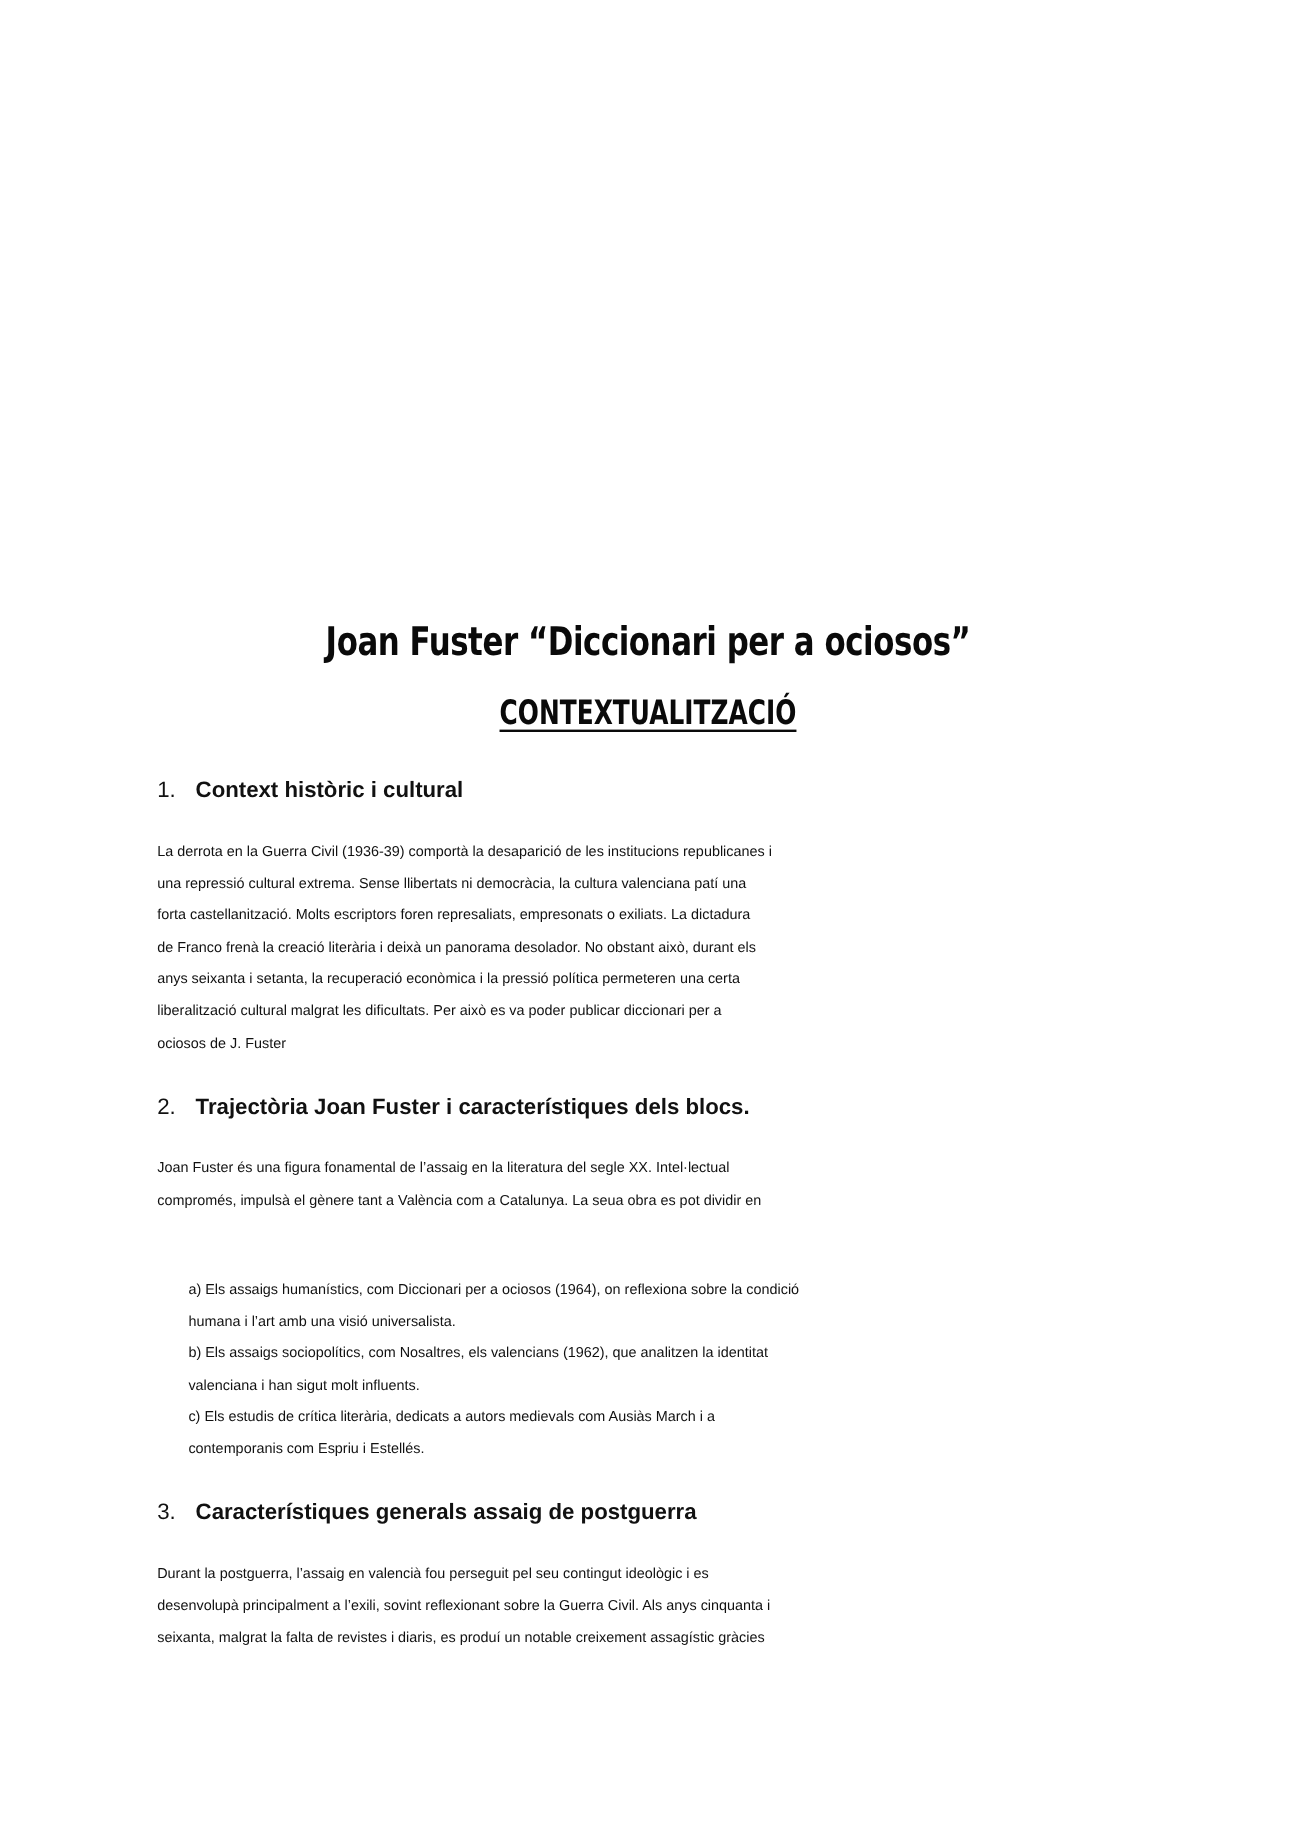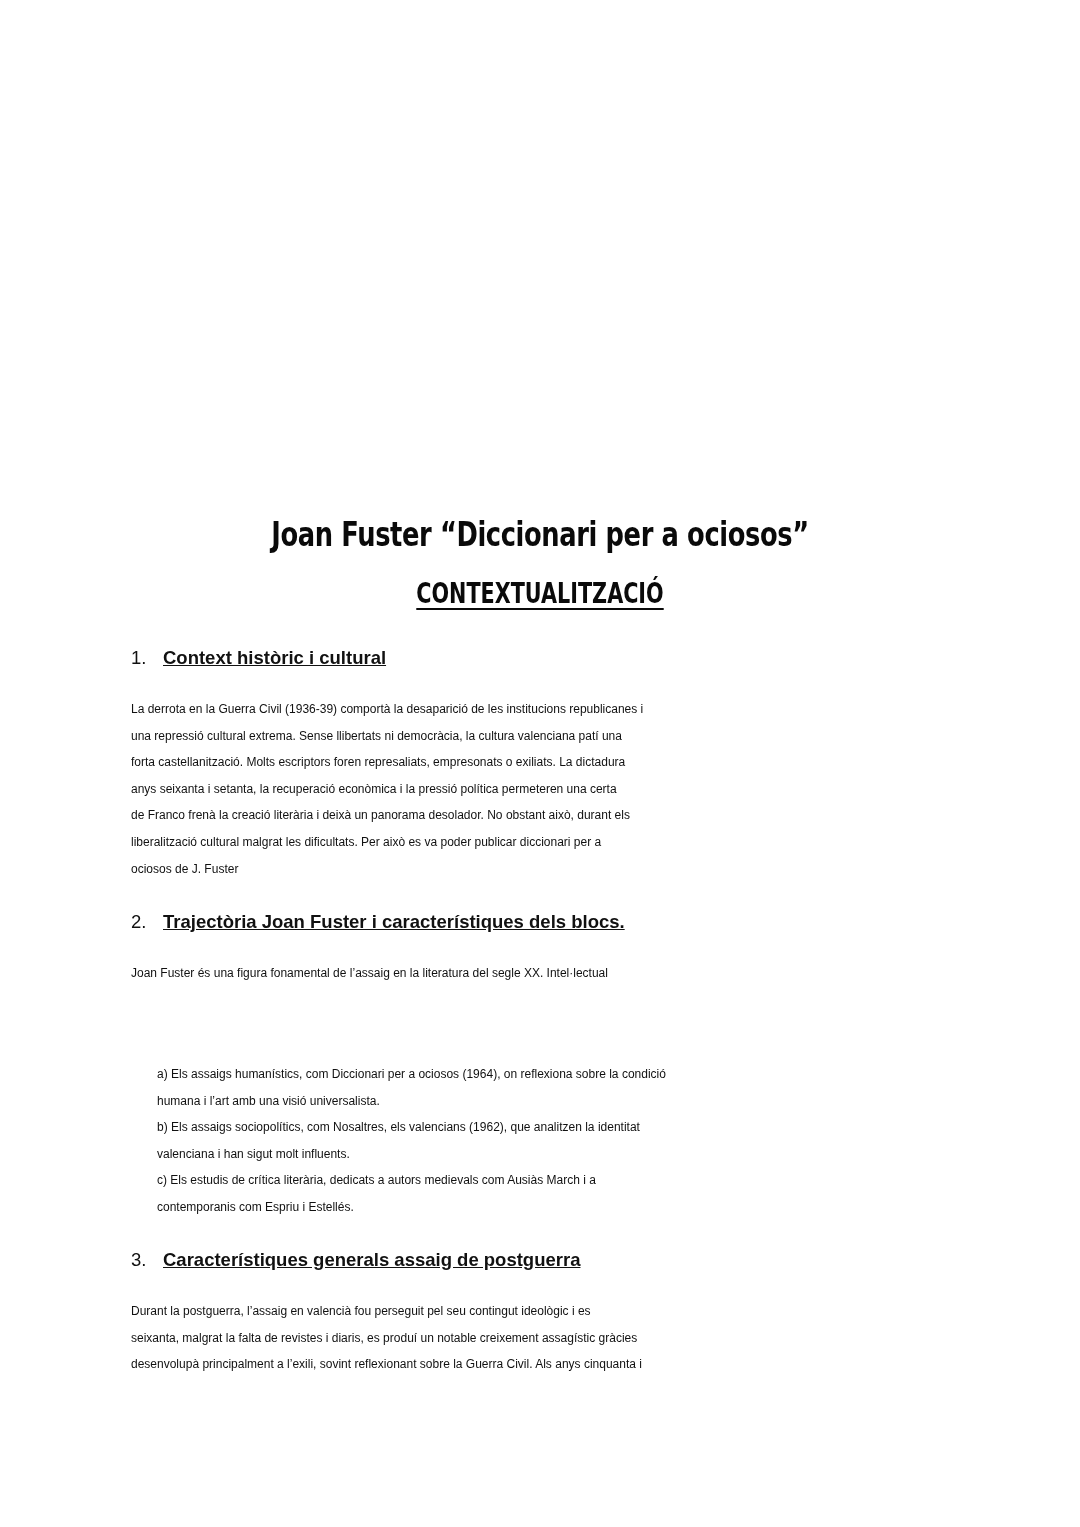--- a/index.html
+++ b/index.html
@@ -64,21 +64,20 @@
       line-height: 26px;
       white-space: nowrap;
     }
     .section-heading .num {
       display: inline-block;
       width: 32px;
       font-weight: normal;
     }
     .section-heading .label {
       font-weight: bold;
-      text-decoration: underline;
     }
     .para {
       position: absolute;
       left: 131px;
       width: 860px;
       font-size: 12px;
       line-height: 26.6px;
     }
     .para .line {
       display: block;
@@ -97,46 +96,47 @@
   </div>
 
   <div class="section-heading" style="top:629px;">
     <span class="num">1.</span><span class="label">Context històric i cultural</span>
   </div>
 
   <div class="para" style="top:680px;">
     <span class="line">La derrota en la Guerra Civil (1936-39) comportà la desaparició de les institucions republicanes i</span>
     <span class="line">una repressió cultural extrema. Sense llibertats ni democràcia, la cultura valenciana patí una</span>
     <span class="line">forta castellanització. Molts escriptors foren represaliats, empresonats o exiliats. La dictadura</span>
+    <span class="line">de Franco frenà la creació literària i deixà un panorama desolador. No obstant això, durant els</span>
     <span class="line">anys seixanta i setanta, la recuperació econòmica i la pressió política permeteren una certa</span>
-    <span class="line">de Franco frenà la creació literària i deixà un panorama desolador. No obstant això, durant els</span>
     <span class="line">liberalització cultural malgrat les dificultats. Per això es va poder publicar diccionari per a</span>
     <span class="line">ociosos de J. Fuster</span>
   </div>
 
   <div class="section-heading" style="top:893px;">
     <span class="num">2.</span><span class="label">Trajectòria Joan Fuster i característiques dels blocs.</span>
   </div>
 
   <div class="para" style="top:944px;">
     <span class="line">Joan Fuster és una figura fonamental de l’assaig en la literatura del segle XX. Intel·lectual</span>
+    <span class="line">compromés, impulsà el gènere tant a València com a Catalunya. La seua obra es pot dividir en</span>
   </div>
 
   <div class="para" style="top:1045px;margin-left:26px;">
     <span class="line">a) Els assaigs humanístics, com Diccionari per a ociosos (1964), on reflexiona sobre la condició</span>
     <span class="line">humana i l’art amb una visió universalista.</span>
     <span class="line">b) Els assaigs sociopolítics, com Nosaltres, els valencians (1962), que analitzen la identitat</span>
     <span class="line">valenciana i han sigut molt influents.</span>
     <span class="line">c) Els estudis de crítica literària, dedicats a autors medievals com Ausiàs March i a</span>
     <span class="line">contemporanis com Espriu i Estellés.</span>
   </div>
 
   <div class="section-heading" style="top:1231px;">
     <span class="num">3.</span><span class="label">Característiques generals assaig de postguerra</span>
   </div>
 
   <div class="para" style="top:1282px;">
     <span class="line">Durant la postguerra, l’assaig en valencià fou perseguit pel seu contingut ideològic i es</span>
+    <span class="line">desenvolupà principalment a l’exili, sovint reflexionant sobre la Guerra Civil. Als anys cinquanta i</span>
     <span class="line">seixanta, malgrat la falta de revistes i diaris, es produí un notable creixement assagístic gràcies</span>
-    <span class="line">desenvolupà principalment a l’exili, sovint reflexionant sobre la Guerra Civil. Als anys cinquanta i</span>
   </div>
 
 </div>
 
 </body></html>

